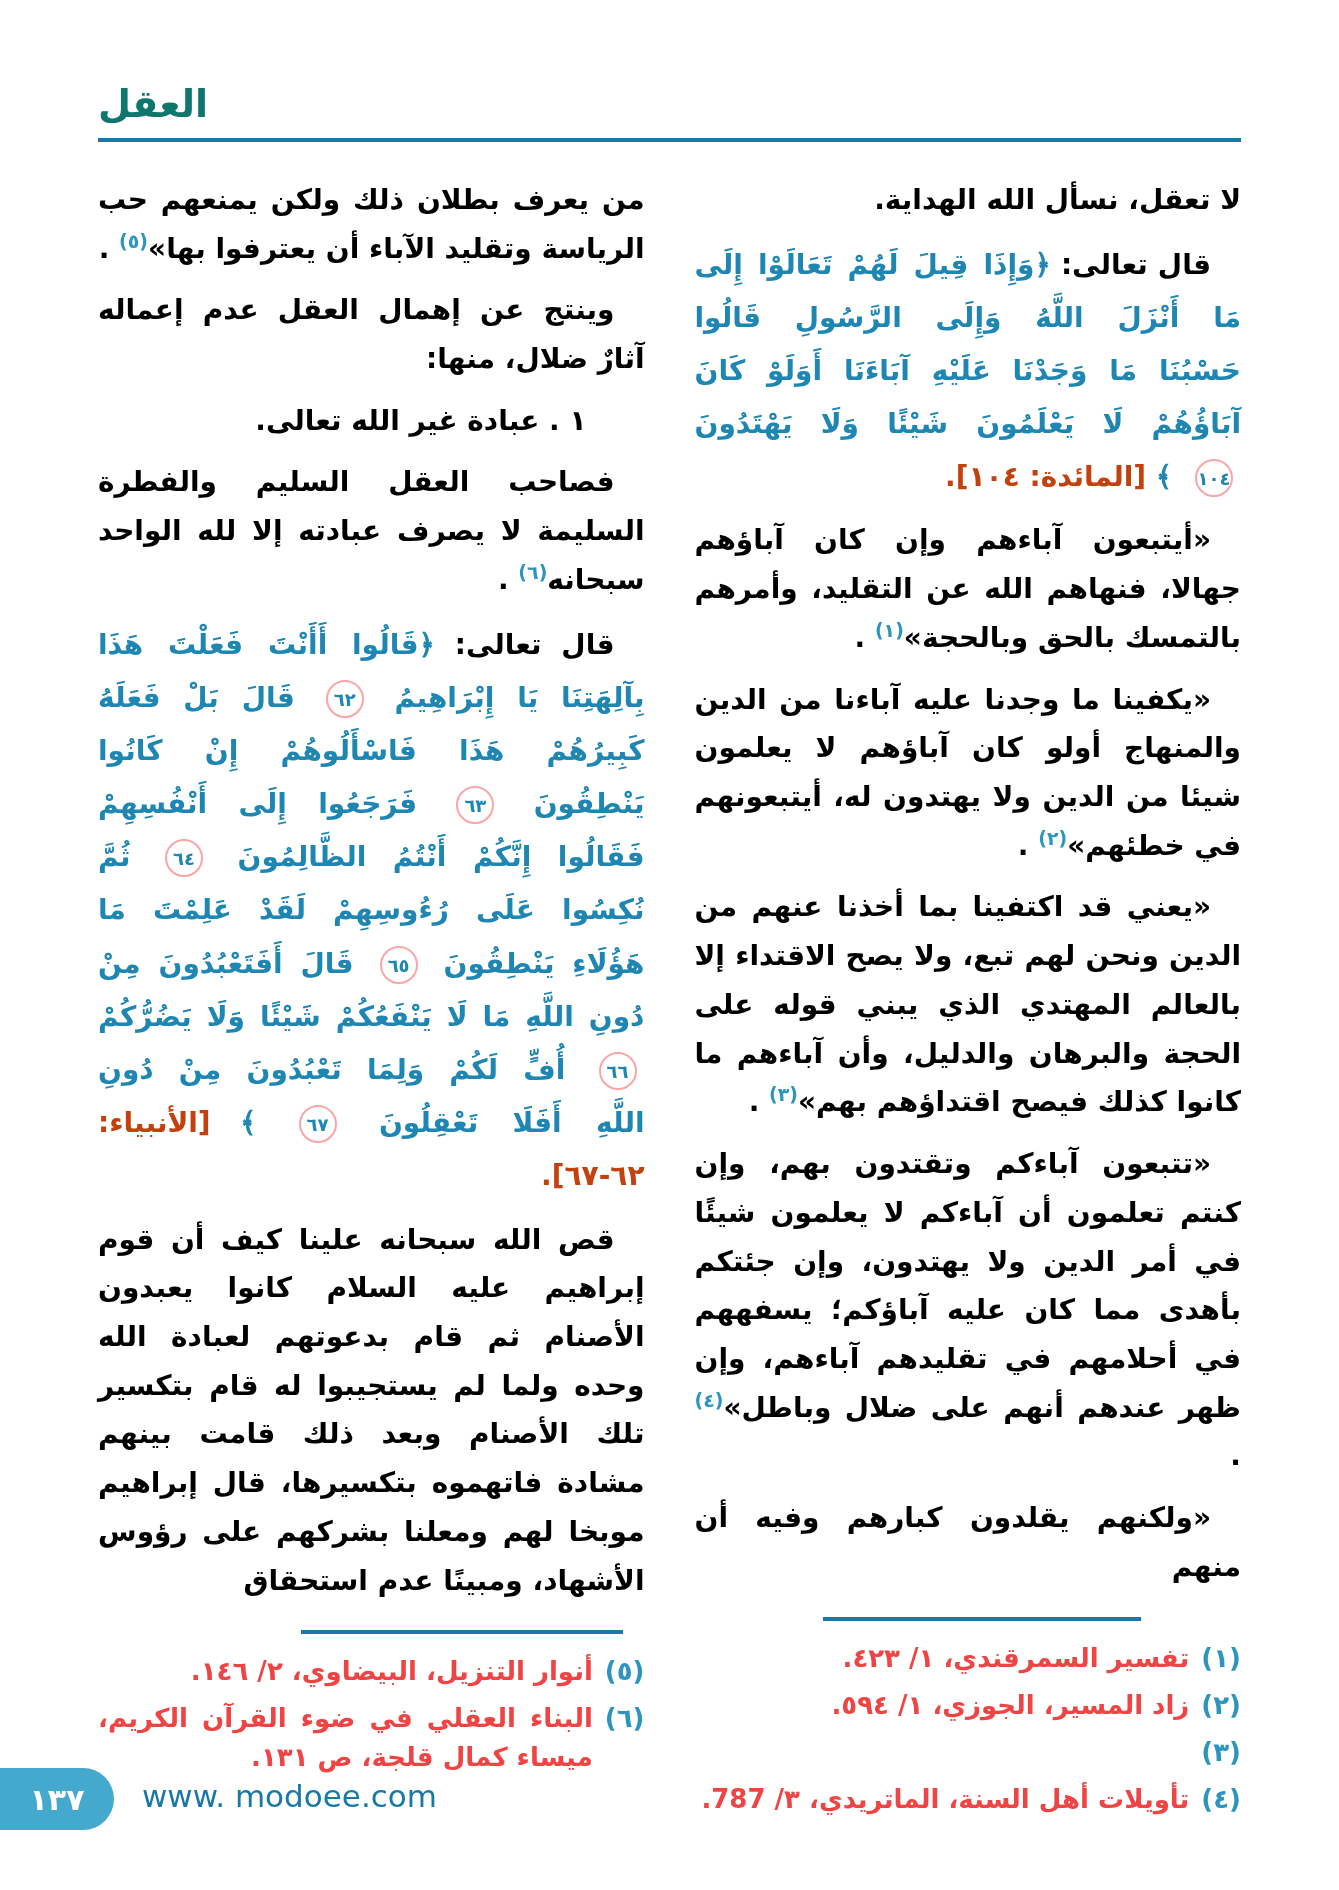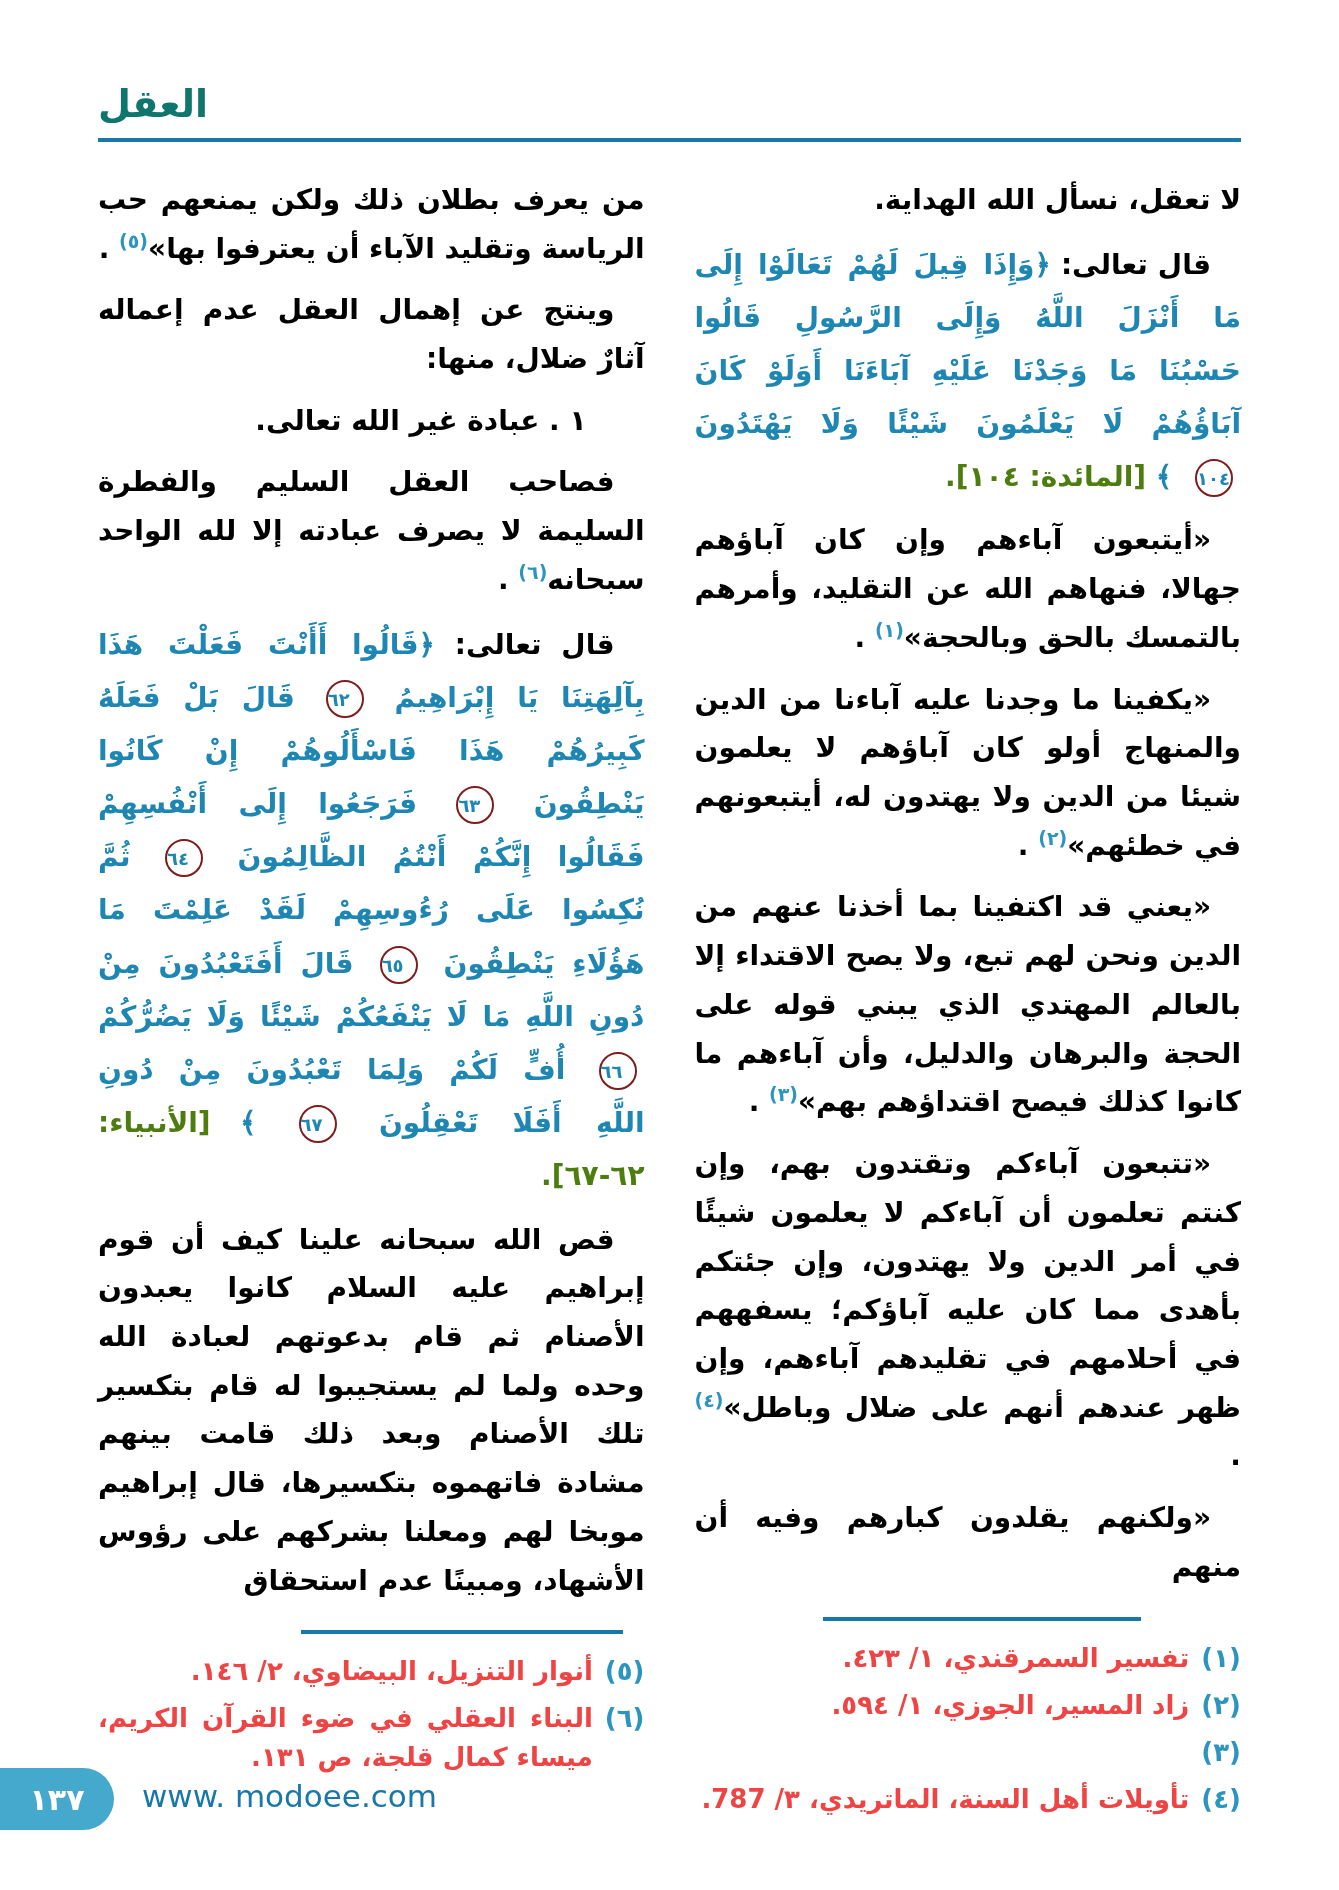--- a/index.html
+++ b/index.html
@@ -46,37 +46,37 @@
     line-height:1.74;
     text-align:justify;
     text-indent:30px;
   }
   .para.continuation { text-indent:0; }
   .para.item { text-indent:58px; }
   .para.quran-para { line-height:1.9; }
 
   .run-text { color:#000; }
   .run-quran { color:#1e86b2; word-spacing:5px; }
-  .run-ref  { color:#4d7c0f; word-spacing:normal; }
+  .run-ref  { color:#c2410c; word-spacing:normal; }
   .run-fn {
     color:#2c95bf;
     font-size:19px;
     vertical-align:super;
     line-height:0;
   }
   .run-ayah {
     display:inline-block;
     width:38px; height:38px;
     line-height:36px;
-    border:2px solid #7f1d1d;
+    border:2px solid #fca5a5;
     border-radius:50%;
     box-sizing:border-box;
     color:#1e86b2;
     font-size:18px;
-    text-align:left;
+    text-align:center;
     text-indent:0;
     vertical-align:middle;
     margin:0 8px;
     word-spacing:normal;
   }
 
   
   .fn-block { margin-top:auto; padding-top:12px; }
   .fn-rule { height:4px; background:#1878a8; margin-bottom:18px; }
   .col-right .fn-rule { width:318px; margin-right:100px; }

